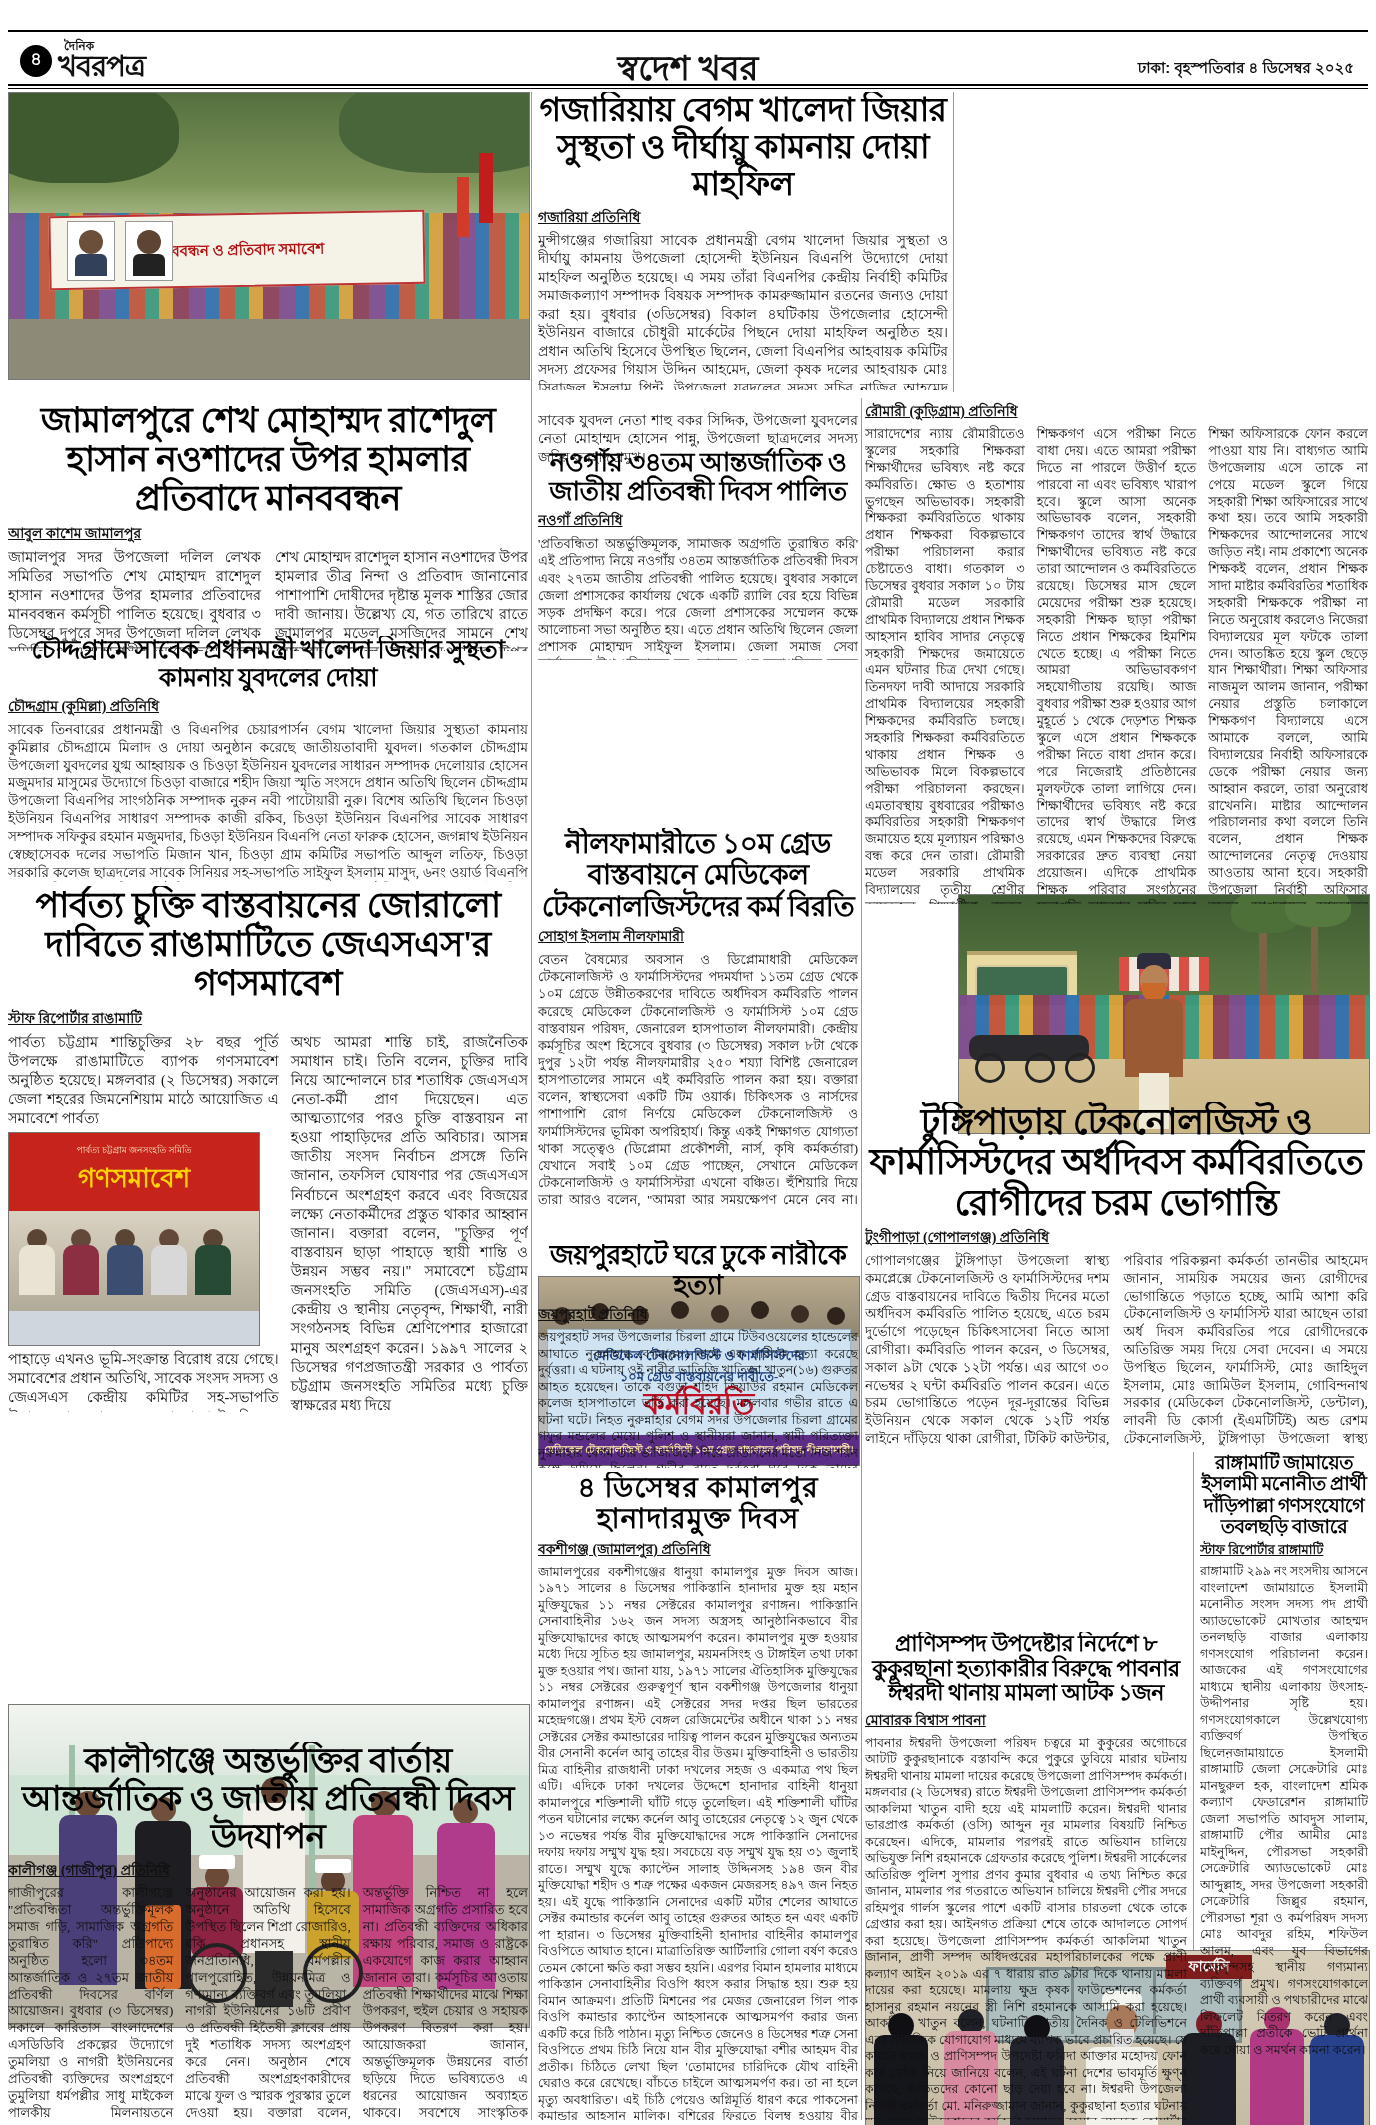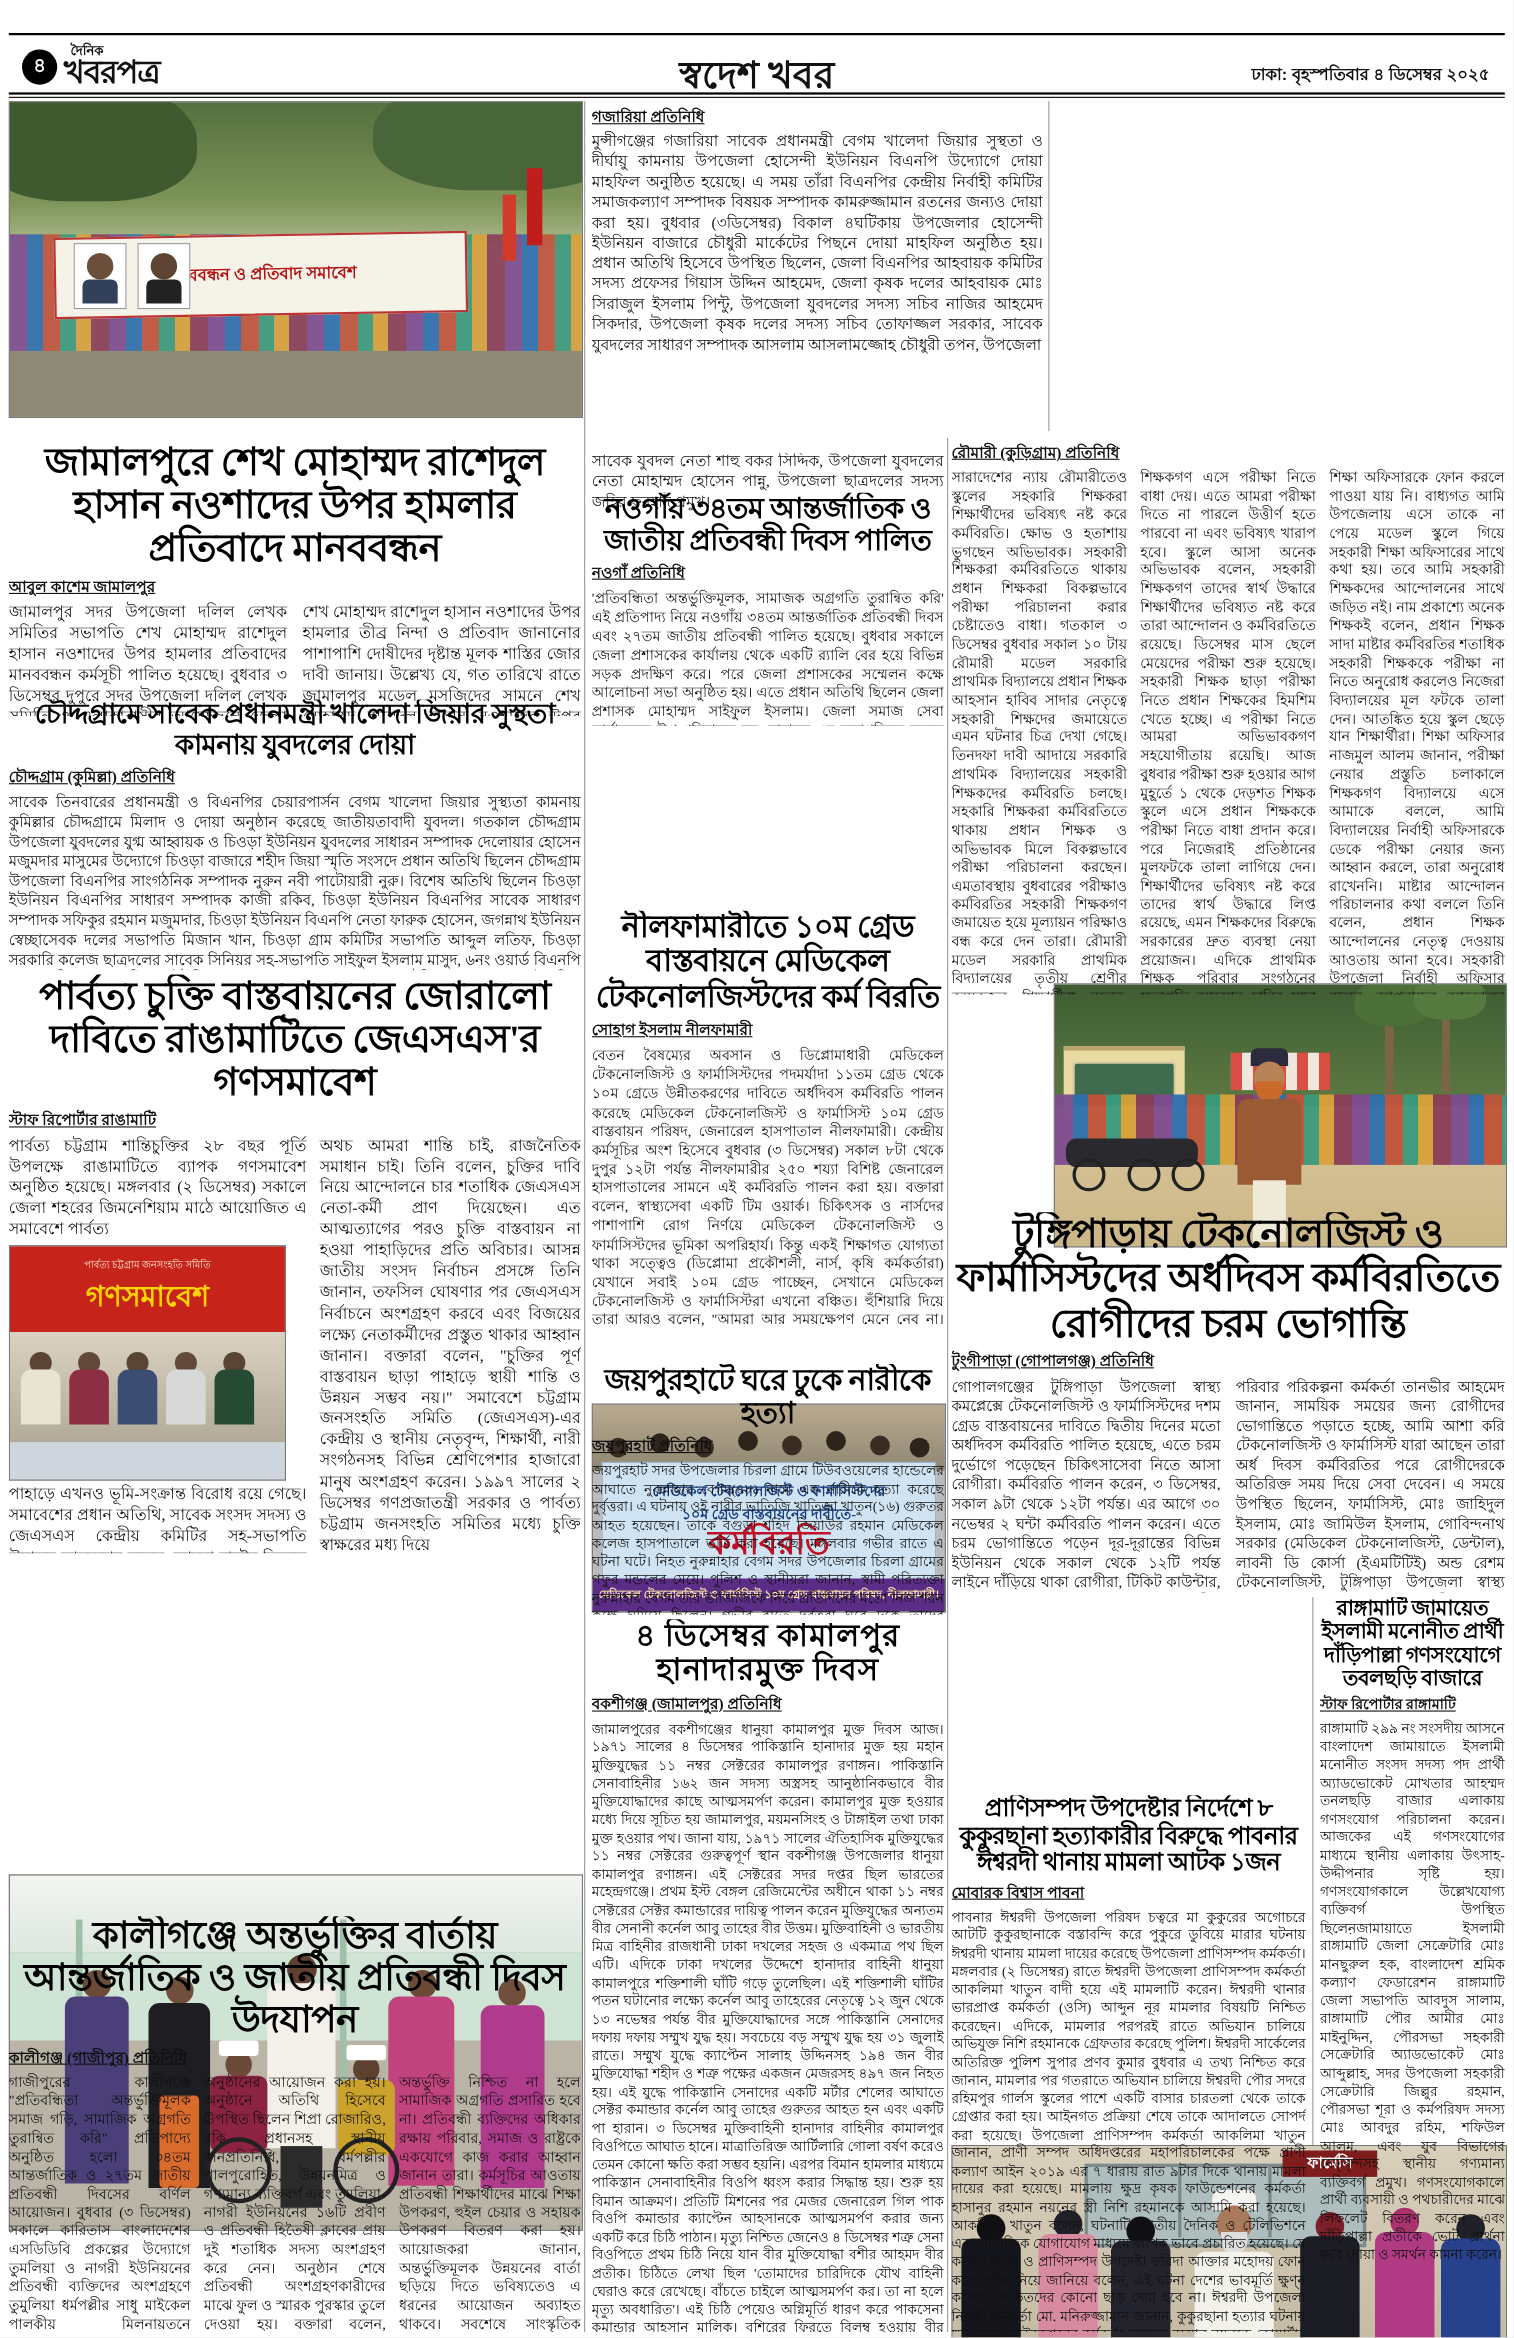--- a/index.html
+++ b/index.html
@@ -149,20 +149,21 @@
     <div class="abs" style="left:306px;top:154px;width:36px;height:14px;background:#fff;border-radius:3px;"></div>
   </div>
 
   <div class="abs clip" style="left:8px;top:1742px;width:520px;height:378px;">
     <div class="hl" style="font-size:34px;">কালীগঞ্জে অন্তর্ভুক্তির বার্তায় আন্তর্জাতিক ও জাতীয় প্রতিবন্ধী দিবস উদযাপন</div>
     <div class="byline">কালীগঞ্জ (গাজীপুর) প্রতিনিধি</div>
     <div class="body sm c3">গাজীপুরের কালীগঞ্জে "প্রতিবন্ধিতা অন্তর্ভুক্তিমূলক সমাজ গড়ি, সামাজিক অগ্রগতি তুরান্বিত করি" প্রতিপাদ্যে অনুষ্ঠিত হলো ৩৪তম আন্তর্জাতিক ও ২৭তম জাতীয় প্রতিবন্ধী দিবসের বর্ণিল আয়োজন। বুধবার (৩ ডিসেম্বর) সকালে কারিতাস বাংলাদেশের এসডিডিবি প্রকল্পের উদ্যোগে তুমলিয়া ও নাগরী ইউনিয়নের প্রতিবন্ধী ব্যক্তিদের অংশগ্রহণে তুমুলিয়া ধর্মপল্লীর সাধু মাইকেল পালকীয় মিলনায়তনে মিলনমেলার পরিবেশ তৈরি হয়। দিবসটি উপলক্ষে র‌্যালি, আলোচনা সভা ও সাংস্কৃতিক অনুষ্ঠানের আয়োজন করা হয়। অনুষ্ঠানে অতিথি হিসেবে উপস্থিত ছিলেন শিপ্রা রোজারিও, রকি প্রধানসহ স্থানীয় জনপ্রতিনিধি, ধর্মপল্লীর পালপুরোহিত, উন্নয়নমিত্র ও গণ্যমান্য ব্যক্তিবর্গ এবং তুমলিয়া-নাগরী ইউনিয়নের ১৬টি প্রবীণ ও প্রতিবন্ধী হিতৈষী ক্লাবের প্রায় দুই শতাধিক সদস্য অংশগ্রহণ করে নেন। অনুষ্ঠান শেষে প্রতিবন্ধী অংশগ্রহণকারীদের মাঝে ফুল ও স্মারক পুরস্কার তুলে দেওয়া হয়। বক্তারা বলেন, প্রতিবন্ধী ব্যক্তিরা সমাজের অবিচ্ছেদ্য অংশ। উন্নয়ন কাঠামোর প্রতিটি স্তরে তাদের অন্তর্ভুক্তি নিশ্চিত না হলে সামাজিক অগ্রগতি প্রসারিত হবে না। প্রতিবন্ধী ব্যক্তিদের অধিকার রক্ষায় পরিবার, সমাজ ও রাষ্ট্রকে একযোগে কাজ করার আহ্বান জানান তারা। কর্মসূচির আওতায় প্রতিবন্ধী শিক্ষার্থীদের মাঝে শিক্ষা উপকরণ, হুইল চেয়ার ও সহায়ক উপকরণ বিতরণ করা হয়। আয়োজকরা জানান, অন্তর্ভুক্তিমূলক উন্নয়নের বার্তা ছড়িয়ে দিতে ভবিষ্যতেও এ ধরনের আয়োজন অব্যাহত থাকবে। সবশেষে সাংস্কৃতিক পরিবেশনা ও পুরস্কার বিতরণের মধ্য দিয়ে দিনব্যাপী কর্মসূচির সমাপ্তি ঘোষণা করা হয়।</div>
   </div>
 
   <div class="abs clip" style="left:538px;top:92px;width:410px;height:298px;">
+    <div class="hl" style="font-size:33px;">গজারিয়ায় বেগম খালেদা জিয়ার সুস্থতা ও দীর্ঘায়ু কামনায় দোয়া মাহফিল</div>
     <div class="byline">গজারিয়া প্রতিনিধি</div>
     <div class="body" style="font-size:14px;">মুন্সীগঞ্জের গজারিয়া সাবেক প্রধানমন্ত্রী বেগম খালেদা জিয়ার সুস্থতা ও দীর্ঘায়ু কামনায় উপজেলা হোসেন্দী ইউনিয়ন বিএনপি উদ্যোগে দোয়া মাহফিল অনুষ্ঠিত হয়েছে। এ সময় তাঁরা বিএনপির কেন্দ্রীয় নির্বাহী কমিটির সমাজকল্যাণ সম্পাদক বিষয়ক সম্পাদক কামরুজ্জামান রতনের জন্যও দোয়া করা হয়। বুধবার (৩ডিসেম্বর) বিকাল ৪ঘটিকায় উপজেলার হোসেন্দী ইউনিয়ন বাজারে চৌধুরী মার্কেটের পিছনে দোয়া মাহফিল অনুষ্ঠিত হয়। প্রধান অতিথি হিসেবে উপস্থিত ছিলেন, জেলা বিএনপির আহবায়ক কমিটির সদস্য প্রফেসর গিয়াস উদ্দিন আহমেদ, জেলা কৃষক দলের আহবায়ক মোঃ সিরাজুল ইসলাম পিন্টু, উপজেলা যুবদলের সদস্য সচিব নাজির আহমেদ সিকদার, উপজেলা কৃষক দলের সদস্য সচিব তোফাজ্জল সরকার, সাবেক যুবদলের সাধারণ সম্পাদক আসলাম আসলামজ্জোহ চৌধুরী তপন, উপজেলা</div>
   </div>
   <div class="abs clip body" style="left:538px;top:392px;width:320px;height:52px;font-size:14px;margin-top:20px;">সাবেক যুবদল নেতা শাহু বকর সিদ্দিক, উপজেলা যুবদলের নেতা মোহাম্মদ হোসেন পান্নু, উপজেলা ছাত্রদলের সদস্য জহির ফরহাদ প্রমুখ।</div>
 
   <div class="abs clip" style="left:538px;top:448px;width:320px;height:212px;">
     <div class="hl" style="font-size:26px;">নওগাঁয় ৩৪তম আন্তর্জাতিক ও জাতীয় প্রতিবন্ধী দিবস পালিত</div>
     <div class="byline">নওগাঁ প্রতিনিধি</div>
     <div class="body" style="font-size:13px;">'প্রতিবন্ধিতা অন্তর্ভুক্তিমূলক, সামাজক অগ্রগতি তুরান্বিত করি' এই প্রতিপাদ্য নিয়ে নওগাঁয় ৩৪তম আন্তর্জাতিক প্রতিবন্ধী দিবস এবং ২৭তম জাতীয় প্রতিবন্ধী পালিত হয়েছে। বুধবার সকালে জেলা প্রশাসকের কার্যালয় থেকে একটি র‌্যালি বের হয়ে বিভিন্ন সড়ক প্রদক্ষিণ করে। পরে জেলা প্রশাসকের সম্মেলন কক্ষে আলোচনা সভা অনুষ্ঠিত হয়। এতে প্রধান অতিথি ছিলেন জেলা প্রশাসক মোহাম্মদ সাইফুল ইসলাম। জেলা সমাজ সেবা কার্যালয়ের উপ-পরিচালক নূর মোহাম্মদ এর সভাপতিত্বে বক্তব্য রাখেন অতিরিক্ত জেলা প্রশাসক মাসুদুল হক, অতিরিক্ত পুলিশ সুপার এহসানুর রহমান ভূঁইয়া, ডেপুটি সিভিল সার্জন মুনির আলী আকন্দ, নওগাঁ জেলা প্রেসক্লাবের সভাপতি রায়হান আলম, আশার আলো অটিষ্টিক ও বুদ্ধি প্রতিবন্ধী বিদ্যালয়ে প্রধান শিক্ষক মো. ওছিম উদ্দিনসহ অন্যান্যরা বক্তব্য রাখেন। পরে প্রতিবন্ধী শিশুদের চিত্রাংকন প্রতিযোগিদের মাঝে পুরস্কার বিতরণ ও হুইল চেয়ার বিতরণ করা হয়।</div>
   </div>

